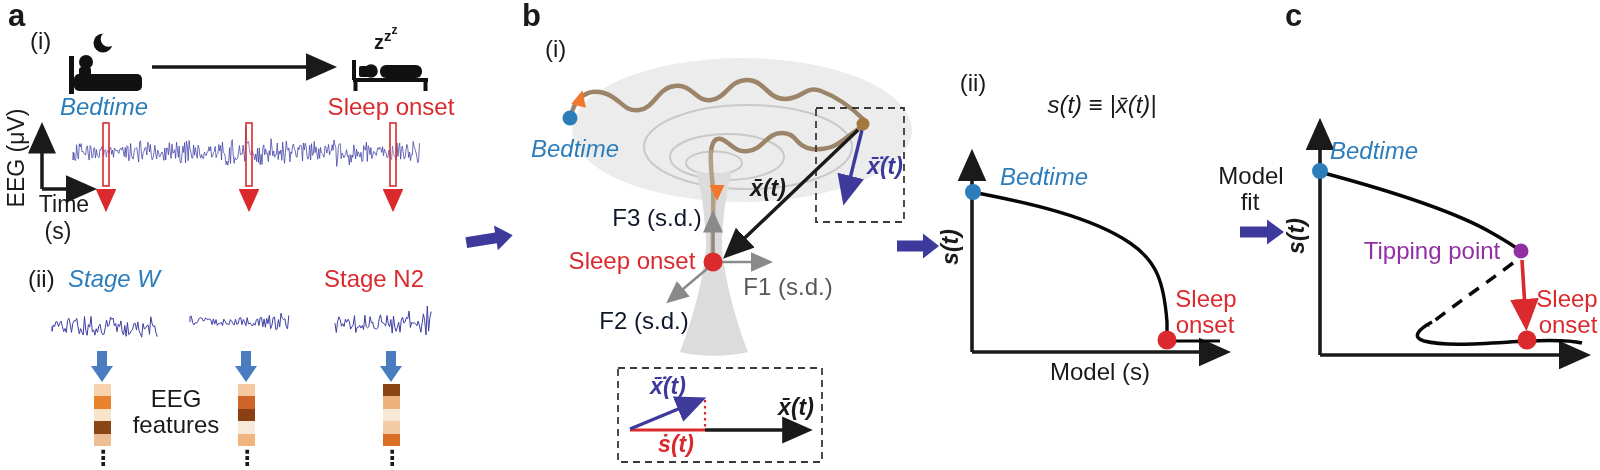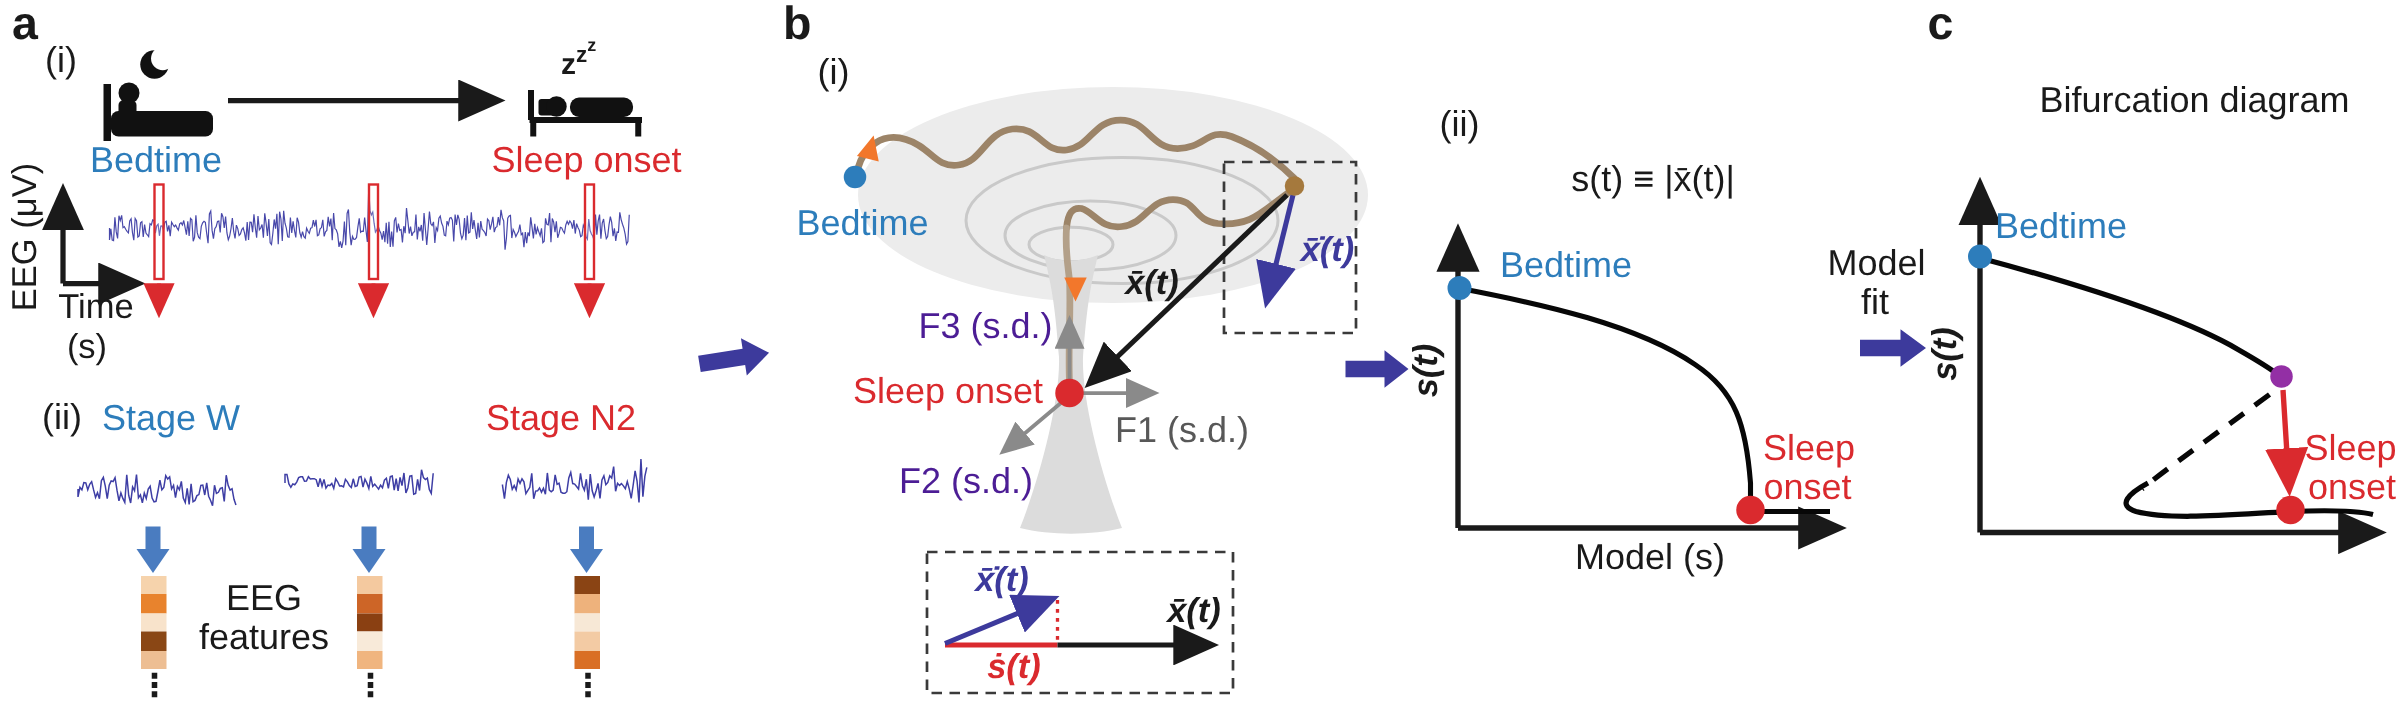--- a/index.html
+++ b/index.html
@@ -5,24 +5,24 @@
   html,body{margin:0;padding:0;background:#fff;}
   #fig{position:relative;width:1600px;height:470px;background:#fff;overflow:hidden;
        font-family:"Liberation Sans","DejaVu Sans",sans-serif;color:#1a1a1a;}
   #gfx{position:absolute;left:0;top:0;}
   .lbl{position:absolute;transform:translate(-50%,-50%);white-space:nowrap;
        font-size:23px;line-height:1.05;color:#1a1a1a;}
   .tl{transform:none;}
   .rot{transform:translate(-50%,-50%) rotate(-90deg);}
   .panel-letter{font-weight:700;font-size:31px;}
   .part{font-size:24px;}
-  .blue{color:var(--blue);}
+  .blue{color:var(--blue);font-style:italic;}
   .red{color:var(--red);}
   .purple{color:var(--purple);}
-  .gray{color:#4c1d95;}
+  .gray{color:#0f172a;}
   .dgray{color:#585858;}
   .math{font-style:italic;font-weight:600;}
   .t24{font-size:24px;}
   .bold{font-weight:400;}
   .z1{font-size:20px;font-weight:700;}
   .z2{font-size:15px;font-weight:700;vertical-align:8px;}
   .z3{font-size:12px;font-weight:700;vertical-align:15px;}
   .fv{position:absolute;width:17px;display:flex;flex-direction:column;}
   .fv div{height:12.4px;width:17px;}
   .dots{font-size:21px;font-weight:700;letter-spacing:0;}
@@ -221,28 +221,28 @@
   <div class="lbl gray t24" style="left:657px;top:218px">F3 (s.d.)</div>
   <div class="lbl red t24" style="left:632px;top:261px">Sleep onset</div>
   <div class="lbl dgray t24" style="left:788px;top:287px"><span>F1 </span><span class="bold">(s.d.)</span></div>
   <div class="lbl gray t24" style="left:644px;top:321px">F2 (s.d.)</div>
   <div class="lbl math" style="left:768px;top:188px">x̄(t)</div>
   <div class="lbl math" style="left:885px;top:166px;color:var(--indigo)">x̄̇(t)</div>
   <div class="lbl math" style="left:668px;top:386px;color:var(--indigo)">x̄̇(t)</div>
   <div class="lbl math" style="left:796px;top:407px">x̄(t)</div>
   <div class="lbl math red" style="left:676px;top:444px">ṡ(t)</div>
   <div class="lbl part" style="left:973px;top:83px">(ii)</div>
-  <div class="lbl t24" style="left:1102px;top:120px;">s(t) ≡ |x̄(t)|</div>
+  <div class="lbl t24" style="left:1102px;top:105px;font-style:italic">s(t) ≡ |x̄(t)|</div>
   <div class="lbl rot math" style="left:950px;top:247px">s(t)</div>
   <div class="lbl blue t24" style="left:1044px;top:177px">Bedtime</div>
   <div class="lbl red t24" style="left:1206px;top:299px">Sleep</div>
   <div class="lbl red t24" style="left:1205px;top:325px">onset</div>
   <div class="lbl t24" style="left:1100px;top:372px">Model (s)</div>
   <div class="lbl t24" style="left:1251px;top:176px">Model</div>
   <div class="lbl t24" style="left:1250px;top:202px">fit</div>
 
   <div class="lbl tl panel-letter" style="left:1285px;top:0px">c</div>
-  <div class="lbl t24" style="left:1463px;top:67px">Bifurcation diagram</div>
   <div class="lbl blue t24" style="left:1374px;top:151px">Bedtime</div>
+  <div class="lbl purple t24" style="left:1432px;top:251px">Tipping point</div>
   <div class="lbl rot math" style="left:1296px;top:236px">s(t)</div>
   <div class="lbl red t24" style="left:1567px;top:299px">Sleep</div>
   <div class="lbl red t24" style="left:1568px;top:325px">onset</div>
 </div>
 
 </body></html>

